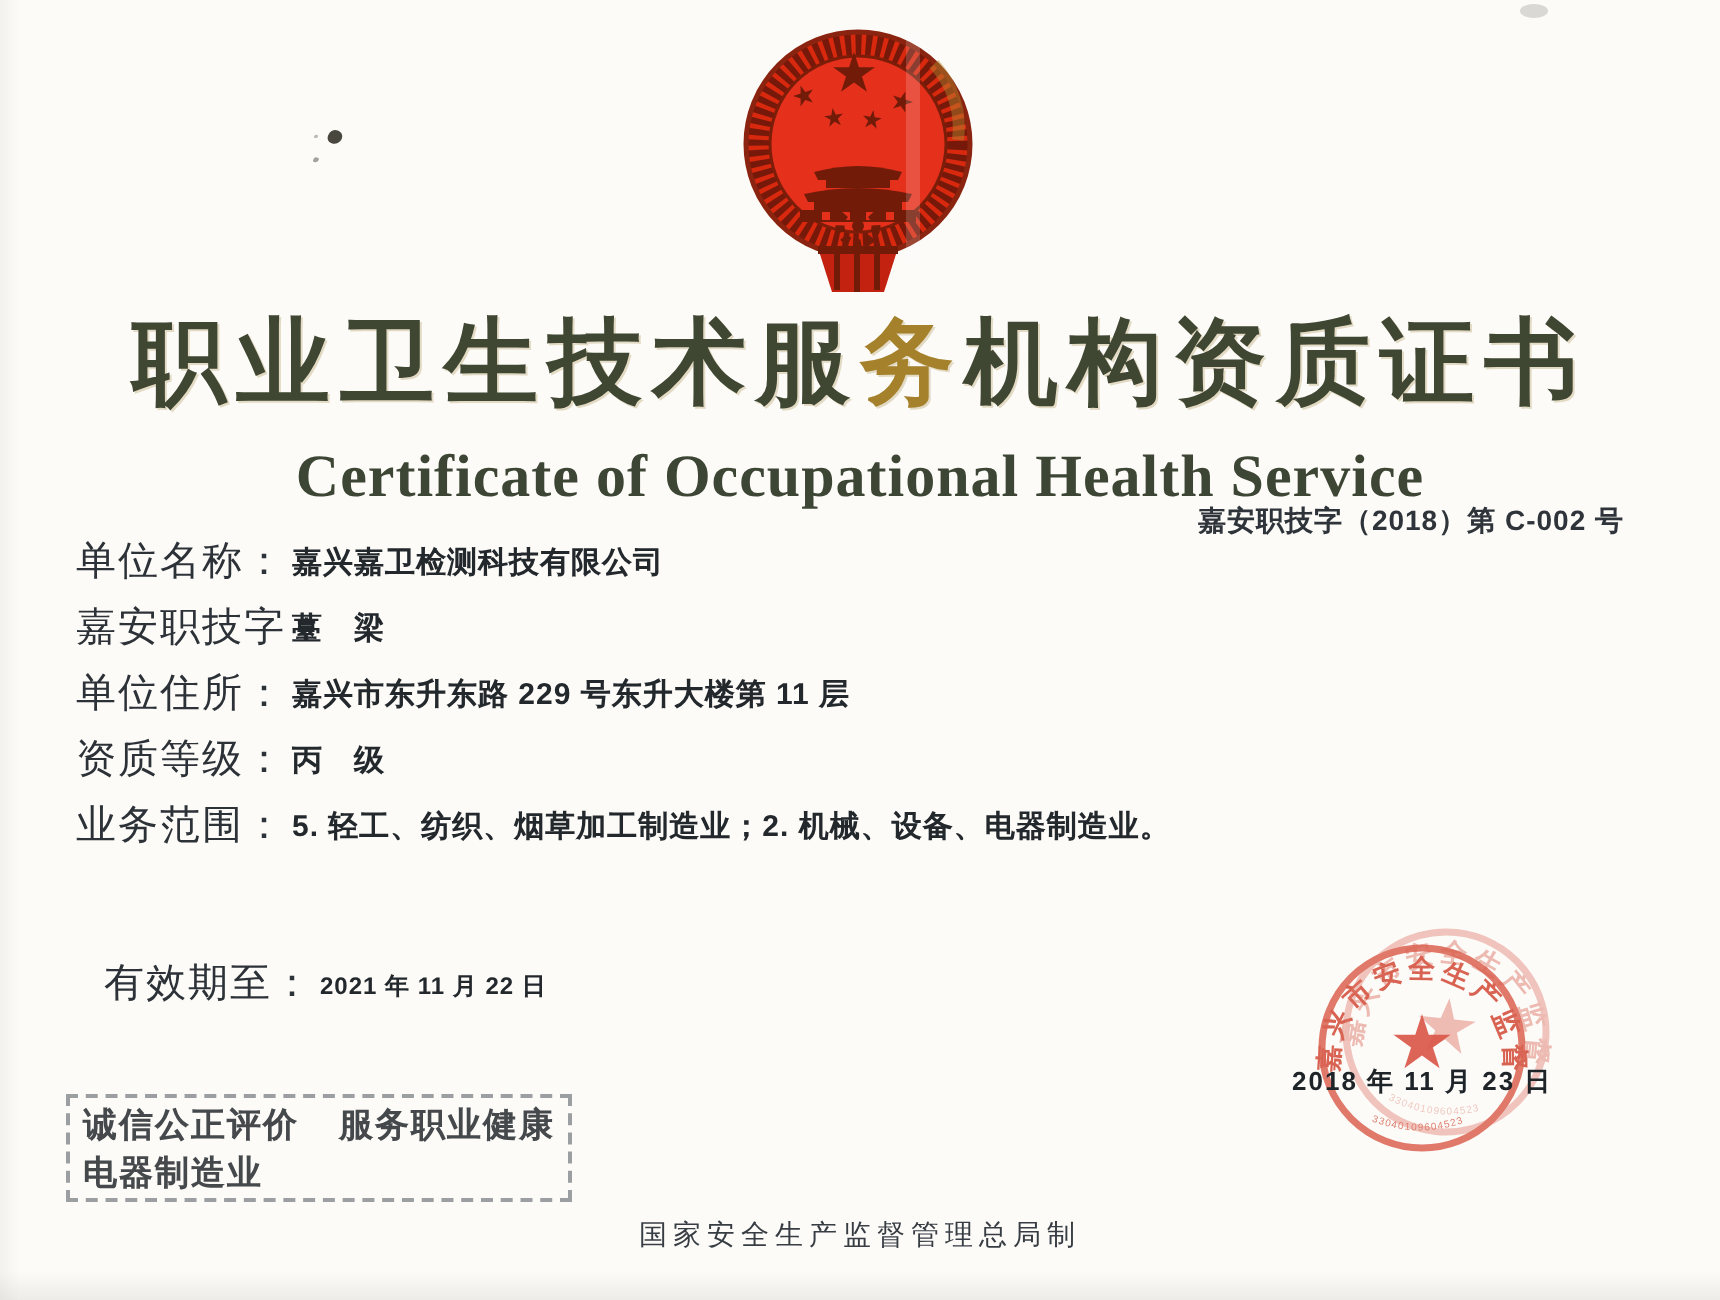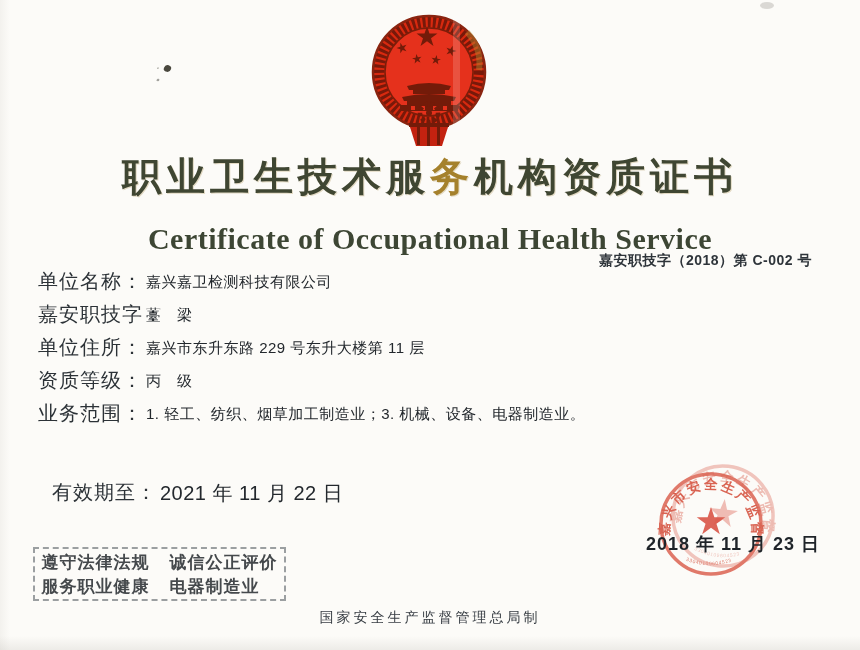--- a/index.html
+++ b/index.html
@@ -15,21 +15,21 @@
       linear-gradient(to right, rgba(190,186,178,0.15) 0, rgba(190,186,178,0) 10px),
       #fcfbf8;
   }
   
   .emblem{position:absolute;left:367px;top:6px;width:124px;height:142px;}
   
   .title-cn{
     position:absolute;left:0;right:0;top:150px;margin:0;
     text-align:center;
     font-family:"Liberation Serif","DejaVu Serif",serif;
-    font-size:39px;font-weight:bold;letter-spacing:5px;
+    font-size:47px;font-weight:bold;letter-spacing:5px;
     color:#3f4632;
     text-shadow:1px 1px 0 rgba(150,120,40,0.25);
     white-space:nowrap;
   }
   .title-cn .gold{color:#a5812c;}
   .title-en{
     position:absolute;left:0;right:0;top:206px;margin:16px;
     text-align:center;
     font-family:"Liberation Serif","DejaVu Serif",serif;
     font-size:30px;font-weight:bold;letter-spacing:0.5px;
@@ -42,42 +42,42 @@
   
   .fields{position:absolute;left:38px;top:268px;}
   .row{display:flex;align-items:flex-start;margin-bottom:7px;min-height:26px;}
   .row .lbl{
     width:108px;flex:0 0 108px;
     font-family:"Liberation Serif","DejaVu Serif",serif;
     font-size:20px;color:#2c3237;letter-spacing:1px;line-height:26px;
     white-space:nowrap;
   }
   .row .val{
-    font-size:15px;font-weight:normal;color:#23282d;
+    font-size:15px;font-weight:bold;color:#23282d;
     line-height:20px;padding-top:4px;letter-spacing:0.5px;
     max-width:620px;
     text-align:right;
   }
   .validity{position:absolute;left:52px;top:479px;}
-  .validity .val{font-size:20px;}
+  .validity .val{font-size:12px;}
   
   .pledge{
     position:absolute;left:33px;top:547px;width:253px;height:54px;
     border:2px dashed #9b9fa1;box-sizing:border-box;
     display:grid;grid-template-columns:auto auto;
     column-gap:20px;row-gap:1px;
     align-content:center;justify-content:center;
     font-family:"Liberation Serif","DejaVu Serif",serif;
     font-size:17px;font-weight:bold;color:#45494c;letter-spacing:1px;
   }
   
   .seal{position:absolute;left:646px;top:458px;width:150px;height:134px;}
   .issue-date{
     position:absolute;left:646px;top:532px;
-    font-size:18px;font-weight:bold;color:#1f2429;letter-spacing:1px;
+    font-size:13px;font-weight:bold;color:#1f2429;letter-spacing:1px;
     z-index:5;white-space:nowrap;
   }
   
   .issuer{
     position:absolute;left:50%;transform:translateX(-50%);top:609px;
     font-size:14px;color:#373d43;letter-spacing:3px;white-space:nowrap;
   }
   
   .speck{
     position:absolute;left:164px;top:65px;width:7px;height:7px;
@@ -162,33 +162,32 @@
     <div class="row">
       <span class="lbl">单位住所：</span>
       <span class="val">嘉兴市东升东路 229 号东升大楼第 11 层</span>
     </div>
     <div class="row">
       <span class="lbl">资质等级：</span>
       <span class="val">丙　级</span>
     </div>
     <div class="row">
       <span class="lbl">业务范围：</span>
-      <span class="val">1. 轻工、纺织、烟草加工制造业；3. 机械、设备、电器制造业。</span>
+      <span class="val">5. 轻工、纺织、烟草加工制造业；2. 机械、设备、电器制造业。</span>
     </div>
   </div>
 
   <div class="fields validity">
     <div class="row">
       <span class="lbl">有效期至：</span>
       <span class="val">2021 年 11 月 22 日</span>
     </div>
   </div>
 
   <div class="pledge">
-    <span>遵守法律法规</span>
     <span>诚信公正评价</span>
     <span>服务职业健康</span>
     <span>电器制造业</span>
   </div>
 
   <svg class="seal" viewBox="0 0 150 134">
     <defs>
       <path id="sealArc" d="M 24,82 A 42,42 0 1 1 106,82" fill="none"></path>
       <path id="sealNum" d="M 36,101 Q 65,114 94,100" fill="none"></path>
     </defs>

